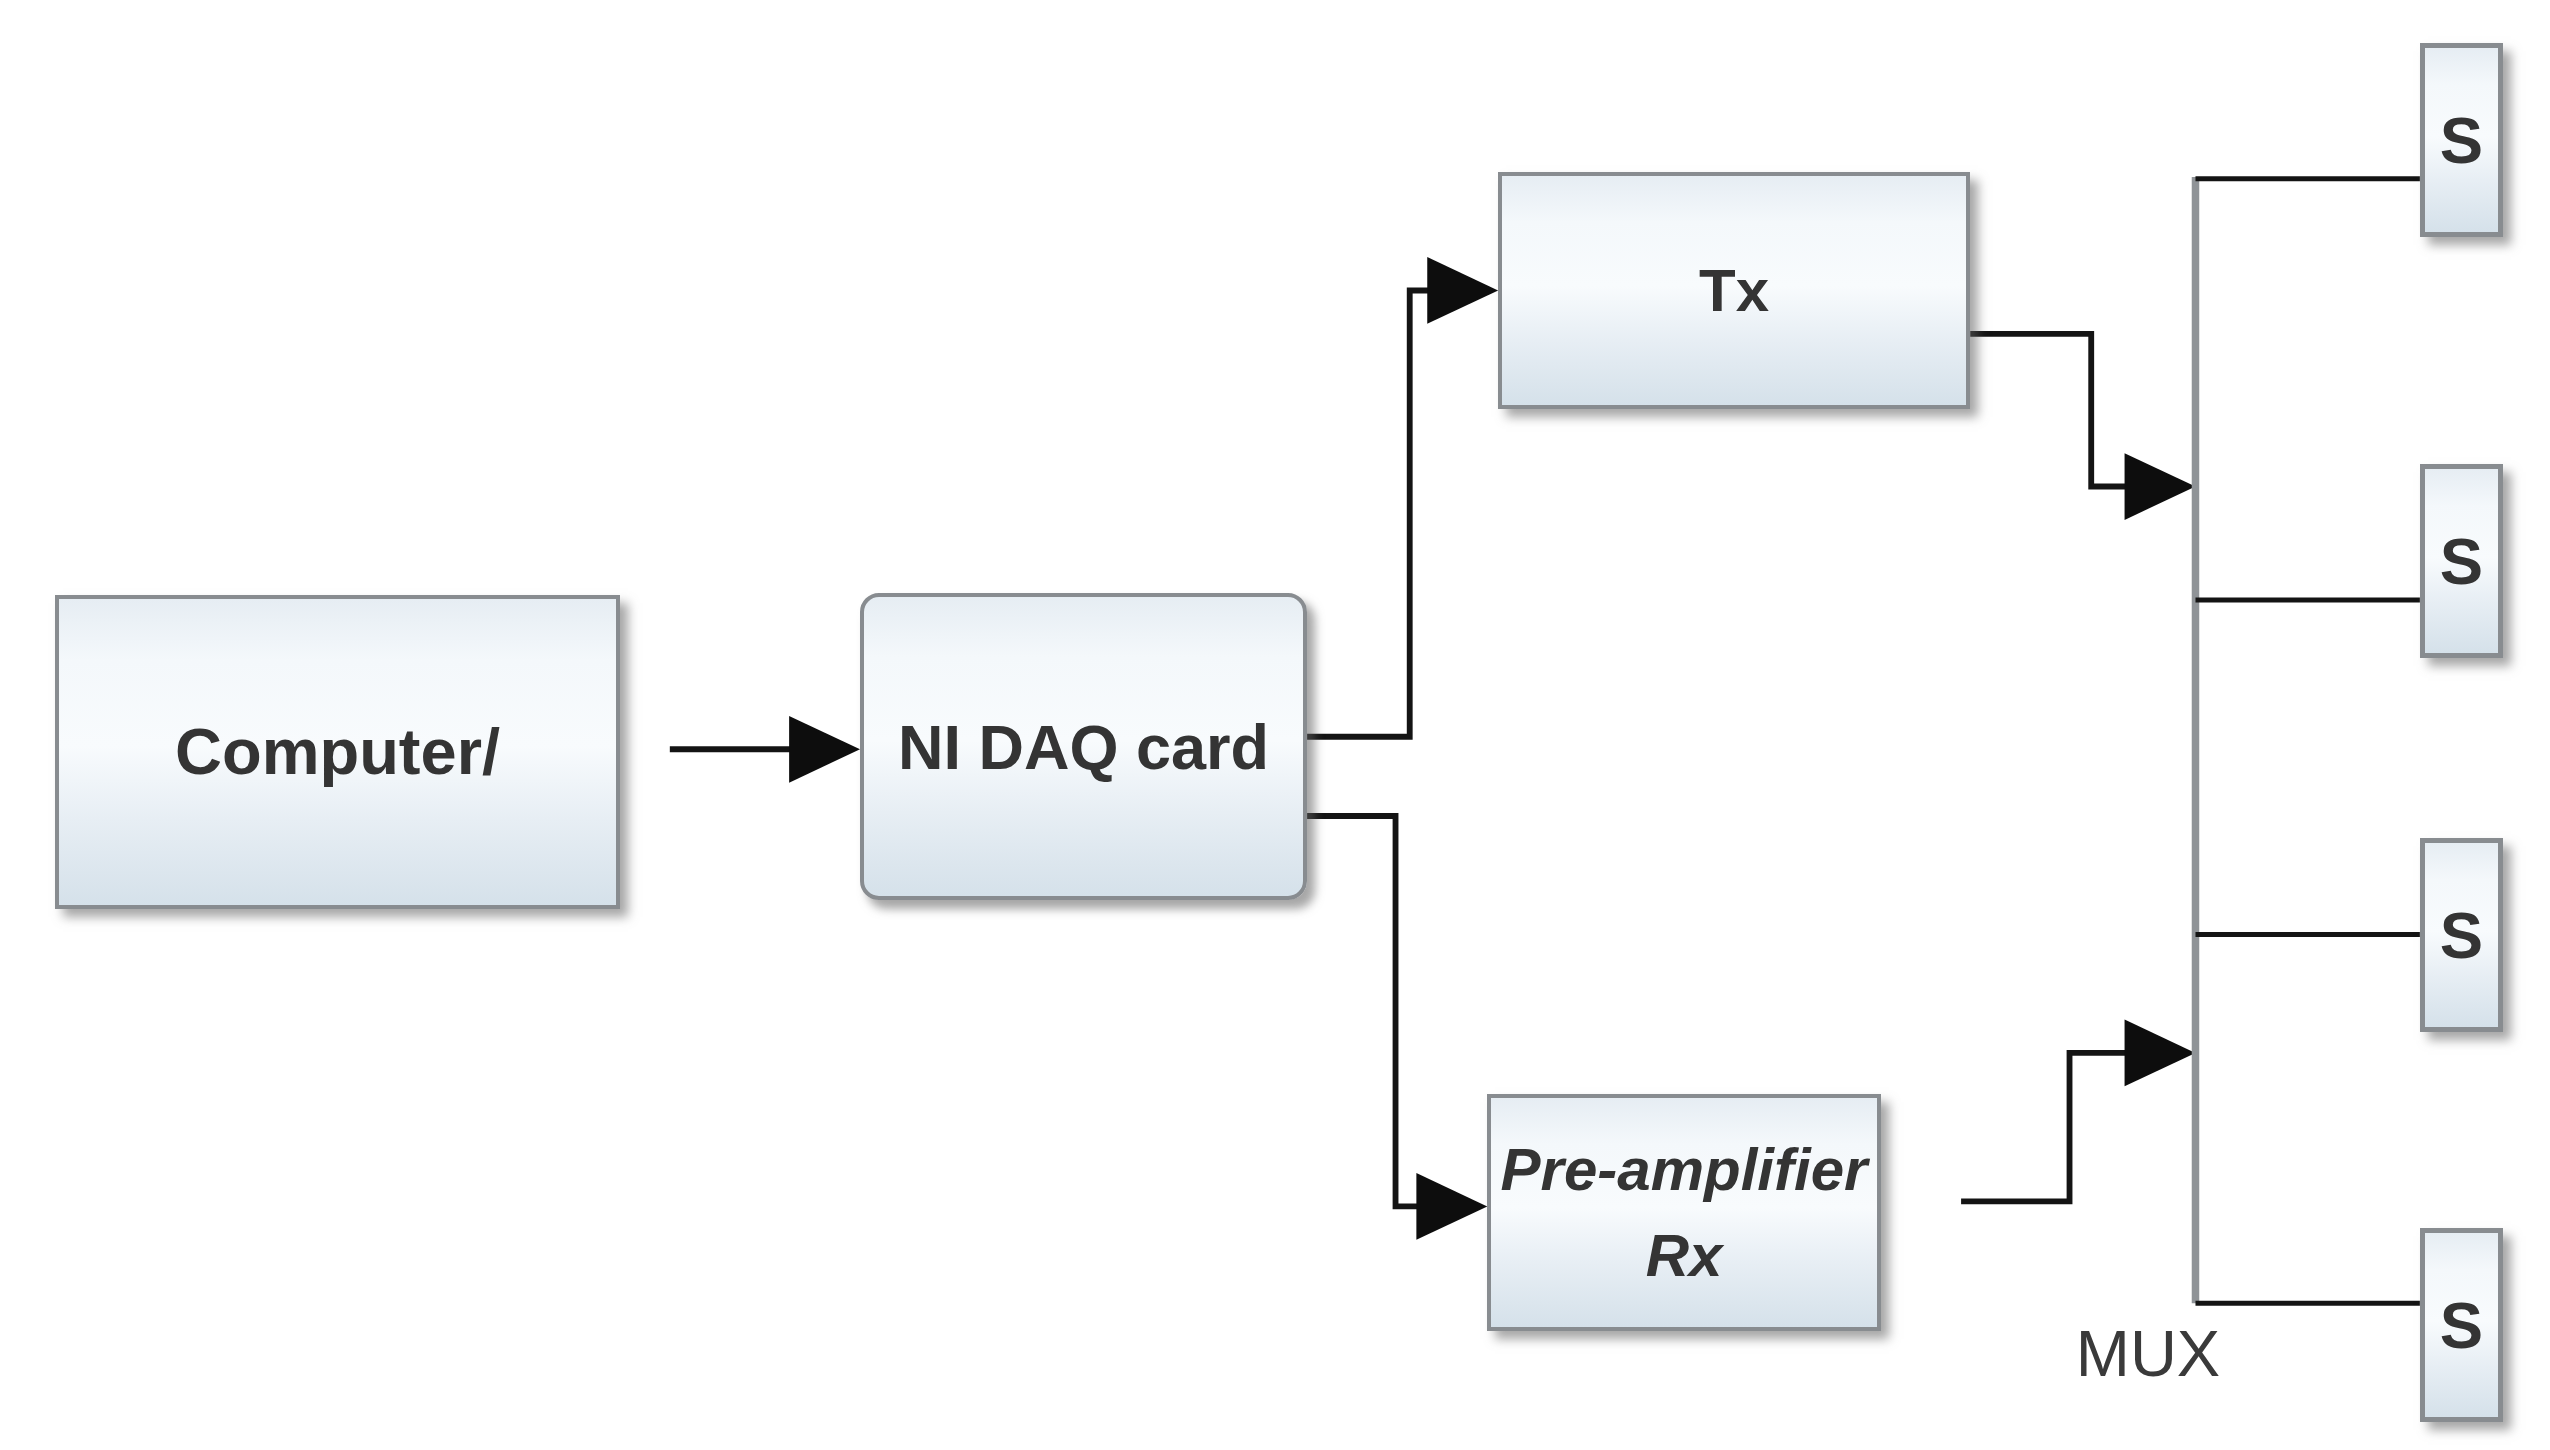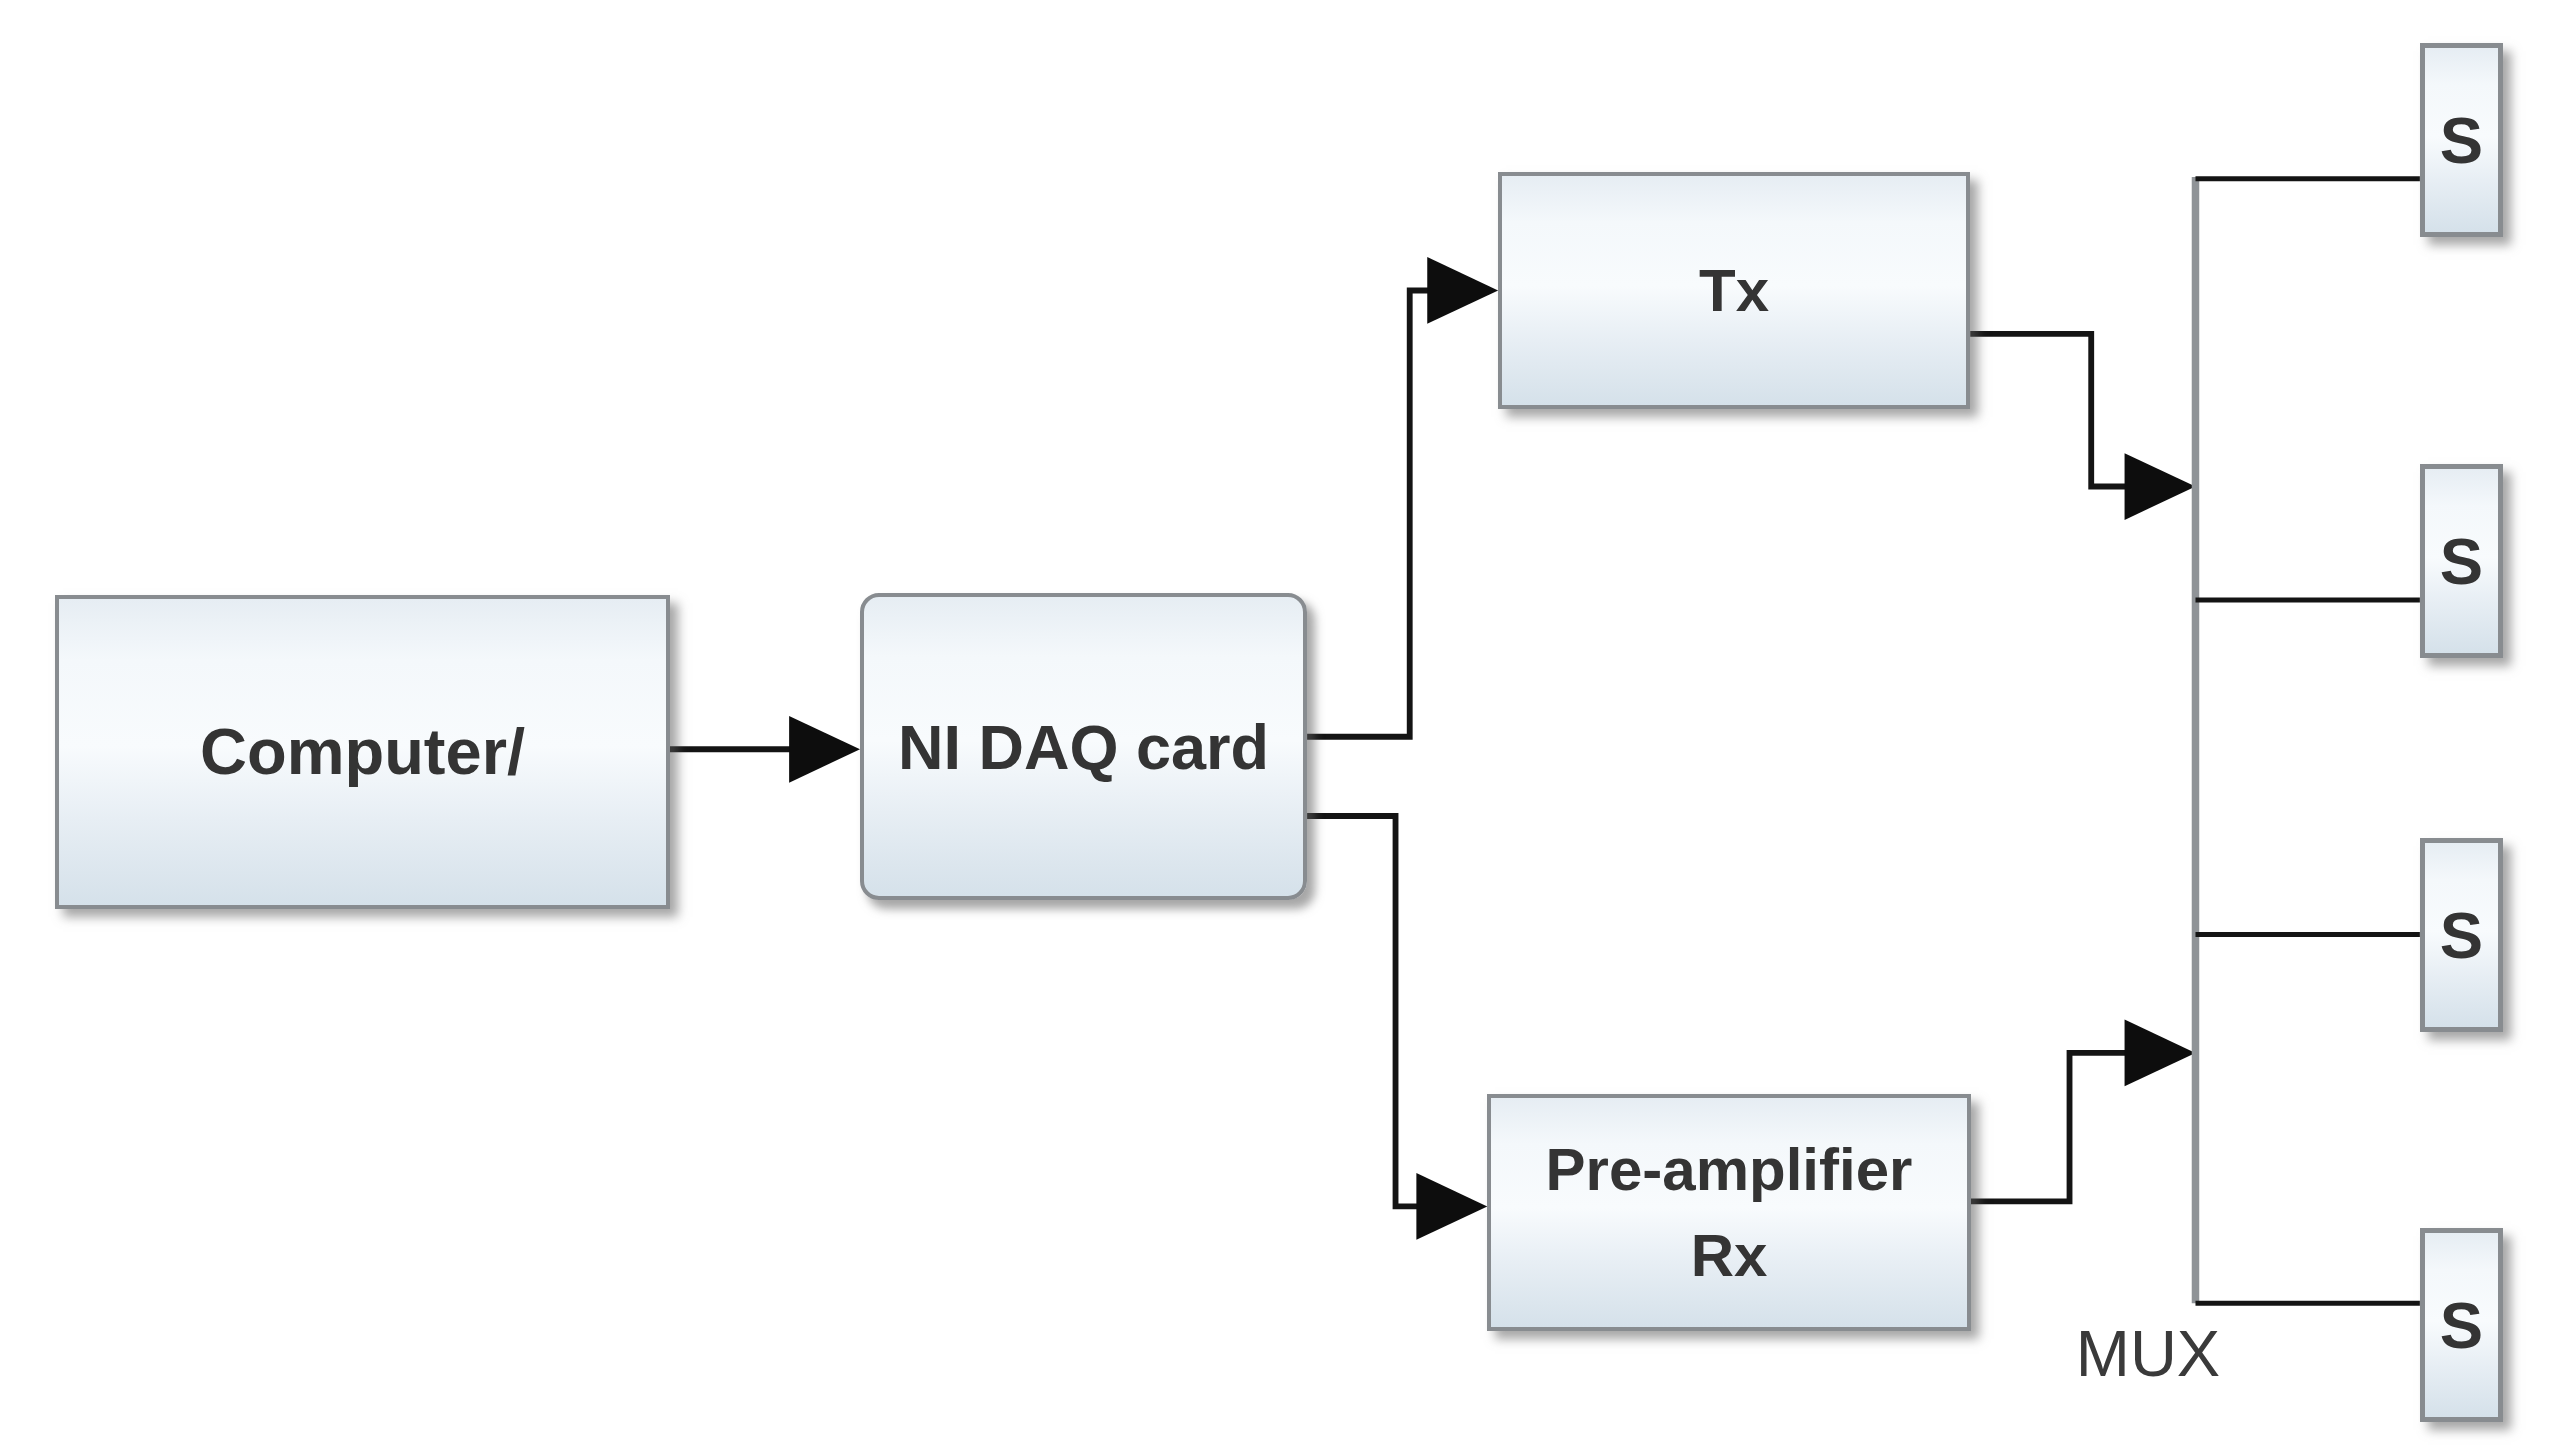--- a/index.html
+++ b/index.html
@@ -36,24 +36,24 @@
     display: flex;
     flex-direction: column;
     justify-content: center;
     align-items: center;
     text-align: center;
     font-weight: bold;
     color: #343434;
   }
   .node .lbl { display: block; white-space: nowrap; }
 
-  #computer-box    { left: 55px;  top: 595px;  width: 615px; height: 314px; font-size: 65px; line-height: 1.42; }
+  #computer-box    { left: 55px;  top: 595px;  width: 565px; height: 314px; font-size: 65px; line-height: 1.42; }
   #nidaq-box       { left: 860px; top: 593px; width: 447px; height: 307px; font-size: 63px; border-radius: 19px; }
   #amplifier-box   { left: 1498px; top: 172px; width: 472px; height: 237px; font-size: 60px; line-height: 1.42; }
-  #preamplifier-box{ left: 1487px; top: 1094px; width: 484px; height: 237px; font-size: 60px; line-height: 1.42; }
+  #preamplifier-box{ left: 1487px; top: 1094px; width: 394px; height: 237px; font-size: 60px; line-height: 1.42; font-style: italic; }
 
   .s-node {
     width: 83px;
     height: 194px;
     left: 2420px;
     border-width: 5px;
     font-size: 65px;
   }
   #sensor-1 { top: 43px; }
   #sensor-2 { top: 464px; }

